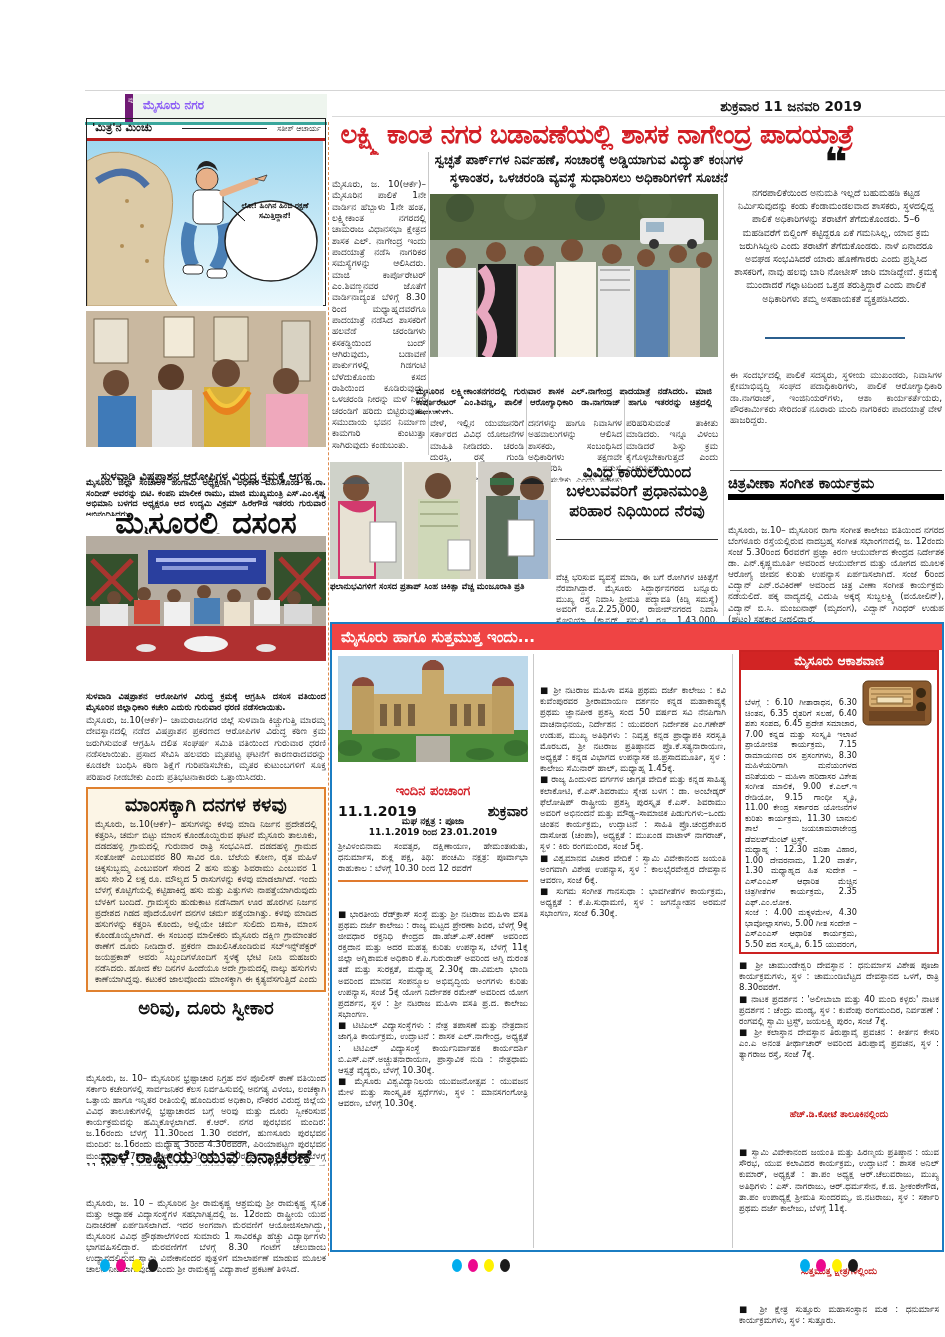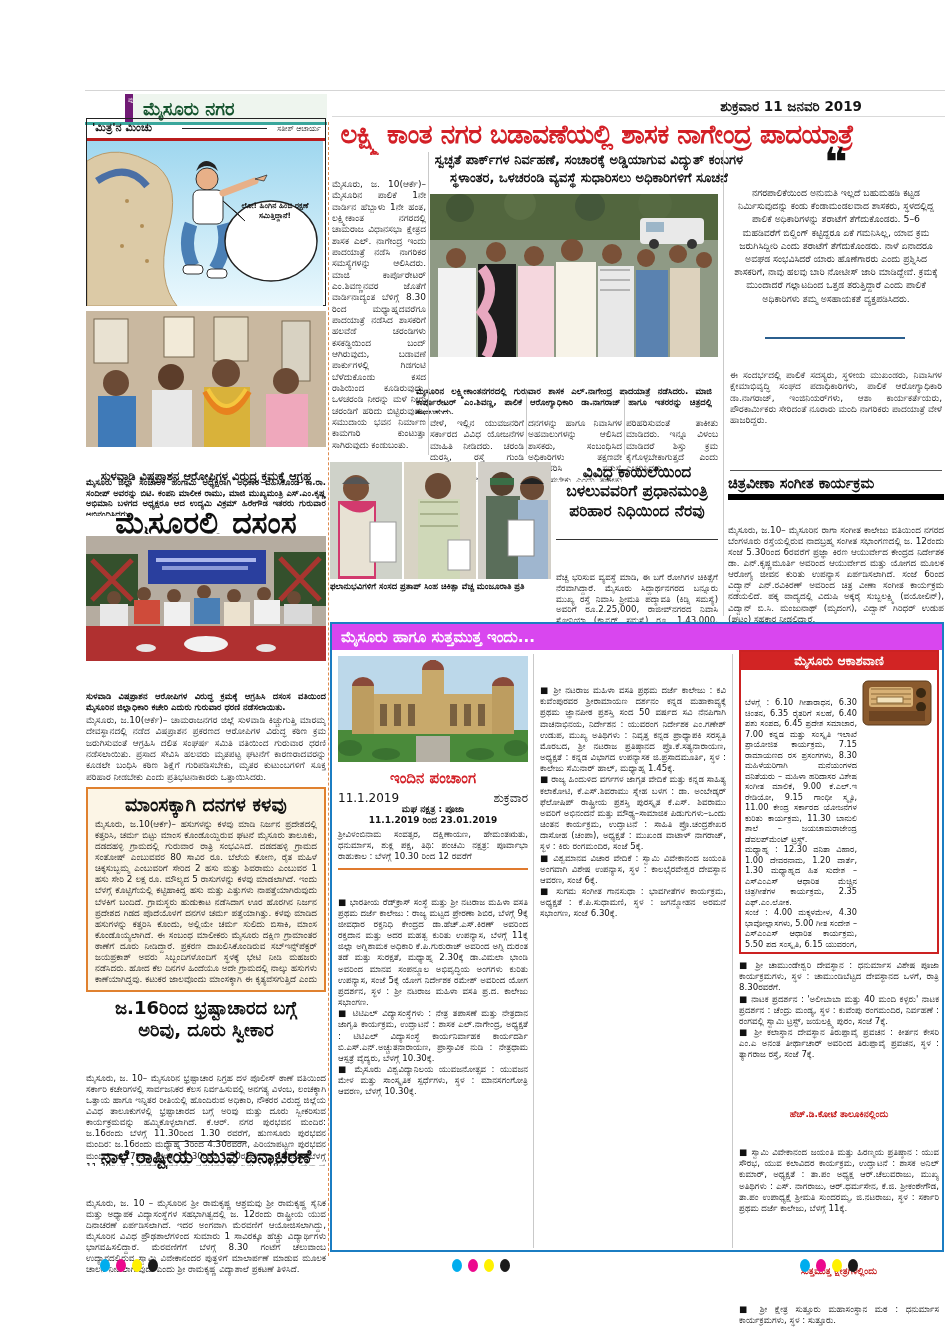--- a/index.html
+++ b/index.html
@@ -13,38 +13,38 @@
   .bodytxt{font-size:9px;line-height:1.26;color:#151515;}
   .bold{font-weight:bold;}
   .red{color:#d32027;}
   .vrule{background:#c9c9c9;width:1px;}
   .dashedv{width:0;border-left:1px dashed #dd8a4e;}
   .kicker{font-size:11.5px;font-weight:bold;}
   .headline-big{font-size:26px;font-weight:bold;color:#d32027;letter-spacing:-0.5px;}
   .hl-black{font-weight:bold;color:#101010;}
   .photo{display:block;}
   .capt{font-size:8.4px;font-weight:bold;line-height:1.25;}
-  .bluebox-hdr{background:#d946ef;color:#fff;font-weight:bold;font-size:15px;line-height:26px;padding-left:9px;}
+  .bluebox-hdr{background:#ef4444;color:#fff;font-weight:bold;font-size:15px;line-height:26px;padding-left:9px;}
   .itemcol{font-size:8.6px;line-height:1.3;}
   .subred{color:#c41a1a;font-weight:bold;text-align:center;font-size:9px;}
   .dot{width:10px;height:13px;border-radius:50%;display:inline-block;margin-right:6px;}
 </style>
 </head>
 <body>
 
 <div id="page">
 
   <div class="abs" style="left:85px;top:90px;width:860px;height:1px;background:#d5d5d5;"></div>
 
   <div class="abs" style="left:85px;top:94px;width:48px;height:28px;background:#701a75;margin-left:40px;">
     <span class="abs" style="left:3px;top:2px;color:#fff;font-size:7px;">ಪುಟ</span>
     <span class="abs" style="left:17px;top:1px;color:#fff;font-size:21px;font-weight:bold;">2</span>
   </div>
   <div class="abs" style="left:133px;top:94px;width:194px;height:28px;background:#eef5ee;">
-    <span class="abs" style="left:10px;top:4px;font-size:18px;font-weight:bold;color:#14532d;">ಮೈಸೂರು ನಗರ</span>
+    <span class="abs" style="left:10px;top:4px;font-size:12px;font-weight:bold;color:#8b5cf6;">ಮೈಸೂರು ನಗರ</span>
   </div>
   <div class="abs" style="left:85px;top:122px;width:242px;height:3px;background:#3aa79c;"></div>
   <div class="abs" style="left:600px;top:98px;width:262px;text-align:right;font-size:13.5px;font-weight:bold;color:#161616;">ಶುಕ್ರವಾರ 11 ಜನವರಿ 2019</div>
   <div class="abs" style="left:332px;top:116px;width:613px;height:1px;background:#d9d9d9;"></div>
 
   <div class="abs c headline-big clip" style="left:330px;top:119px;width:534px;height:36px;">ಲಕ್ಷ್ಮಿ ಕಾಂತ ನಗರ ಬಡಾವಣೆಯಲ್ಲಿ ಶಾಸಕ ನಾಗೇಂದ್ರ ಪಾದಯಾತ್ರೆ</div>
 
   <div class="abs dashedv" style="left:328px;top:122px;height:1134px;"></div>
 
   <div class="abs" style="left:86px;top:118px;width:240px;height:188px;border:1.5px solid #222;box-sizing:border-box;">
@@ -138,21 +138,20 @@
     <div class="j capt">ಸುಳವಾಡಿ ವಿಷಪ್ರಾಶನ ಆರೋಪಿಗಳ ವಿರುದ್ಧ ಕ್ರಮಕ್ಕೆ ಆಗ್ರಹಿಸಿ ದಸಂಸ ವತಿಯಿಂದ ಮೈಸೂರಿನ ಜಿಲ್ಲಾಧಿಕಾರಿ ಕಚೇರಿ ಎದುರು ಗುರುವಾರ ಧರಣಿ ನಡೆಸಲಾಯಿತು.</div>
     <div class="j bodytxt" style="margin-top:3px;">ಮೈಸೂರು, ಜ.10(ಆರ್ಕೆ)– ಚಾಮರಾಜನಗರ ಜಿಲ್ಲೆ ಸುಳವಾಡಿ ಕಿಚ್ಚುಗುತ್ತಿ ಮಾರಮ್ಮ ದೇವಸ್ಥಾನದಲ್ಲಿ ನಡೆದ ವಿಷಪ್ರಾಶನ ಪ್ರಕರಣದ ಆರೋಪಿಗಳ ವಿರುದ್ಧ ಕಠಿಣ ಕ್ರಮ ಜರುಗಿಸುವಂತೆ ಆಗ್ರಹಿಸಿ ದಲಿತ ಸಂಘರ್ಷ ಸಮಿತಿ ವತಿಯಿಂದ ಗುರುವಾರ ಧರಣಿ ನಡೆಸಲಾಯಿತು. ಪ್ರಸಾದ ಸೇವಿಸಿ ಹಲವರು ಮೃತಪಟ್ಟ ಘಟನೆಗೆ ಕಾರಣರಾದವರನ್ನು ಕೂಡಲೇ ಬಂಧಿಸಿ ಕಠಿಣ ಶಿಕ್ಷೆಗೆ ಗುರಿಪಡಿಸಬೇಕು, ಮೃತರ ಕುಟುಂಬಗಳಿಗೆ ಸೂಕ್ತ ಪರಿಹಾರ ನೀಡಬೇಕು ಎಂದು ಪ್ರತಿಭಟನಾಕಾರರು ಒತ್ತಾಯಿಸಿದರು.</div>
   </div>
 
   <div class="abs" style="left:86px;top:787px;width:240px;height:205px;border:2px solid #e0812f;background:#fcf5e6;box-sizing:border-box;padding:4px 7px;">
     <div class="c hl-black" style="font-size:19px;">ಮಾಂಸಕ್ಕಾಗಿ ದನಗಳ ಕಳವು</div>
     <div class="j bodytxt clip" style="font-size:8.8px;height:168px;margin-top:3px;">ಮೈಸೂರು, ಜ.10(ಆರ್ಕೆ)– ಹಸುಗಳನ್ನು ಕಳವು ಮಾಡಿ ನಿರ್ಜನ ಪ್ರದೇಶದಲ್ಲಿ ಕತ್ತರಿಸಿ, ಚರ್ಮ ಬಿಟ್ಟು ಮಾಂಸ ಕೊಂಡೊಯ್ದಿರುವ ಘಟನೆ ಮೈಸೂರು ತಾಲೂಕು, ದಡದಹಳ್ಳಿ ಗ್ರಾಮದಲ್ಲಿ ಗುರುವಾರ ರಾತ್ರಿ ಸಂಭವಿಸಿದೆ. ದಡದಹಳ್ಳಿ ಗ್ರಾಮದ ಸಂತೋಷ್ ಎಂಬುವವರ 80 ಸಾವಿರ ರೂ. ಬೆಲೆಯ ಕೋಣ, ರೈತ ಮಹಿಳೆ ಚಿಕ್ಕಸುಬ್ಬಮ್ಮ ಎಂಬುವರಿಗೆ ಸೇರಿದ 2 ಹಸು ಮತ್ತು ಶಿವರಾಮು ಎಂಬುವರ 1 ಹಸು ಸೇರಿ 2 ಲಕ್ಷ ರೂ. ಮೌಲ್ಯದ 5 ರಾಸುಗಳನ್ನು ಕಳವು ಮಾಡಲಾಗಿದೆ. ಇಂದು ಬೆಳಗ್ಗೆ ಕೊಟ್ಟಿಗೆಯಲ್ಲಿ ಕಟ್ಟಿಹಾಕಿದ್ದ ಹಸು ಮತ್ತು ಎತ್ತುಗಳು ನಾಪತ್ತೆಯಾಗಿರುವುದು ಬೆಳಕಿಗೆ ಬಂದಿದೆ. ಗ್ರಾಮಸ್ಥರು ಹುಡುಕಾಟ ನಡೆಸಿದಾಗ ಊರ ಹೊರಗಿನ ನಿರ್ಜನ ಪ್ರದೇಶದ ಗಿಡದ ಪೊದೆಯೊಳಗೆ ದನಗಳ ಚರ್ಮ ಪತ್ತೆಯಾಗಿತ್ತು. ಕಳವು ಮಾಡಿದ ಹಸುಗಳನ್ನು ಕತ್ತರಿಸಿ ಕೊಂದು, ಅಲ್ಲಿಯೇ ಚರ್ಮ ಸುಲಿದು ಬಿಸಾಕಿ, ಮಾಂಸ ಕೊಂಡೊಯ್ಯಲಾಗಿದೆ. ಈ ಸಂಬಂಧ ಮಾಲೀಕರು ಮೈಸೂರು ದಕ್ಷಿಣ ಗ್ರಾಮಾಂತರ ಠಾಣೆಗೆ ದೂರು ನೀಡಿದ್ದಾರೆ. ಪ್ರಕರಣ ದಾಖಲಿಸಿಕೊಂಡಿರುವ ಸಬ್‌ಇನ್ಸ್‌ಪೆಕ್ಟರ್ ಜಯಪ್ರಕಾಶ್ ಅವರು ಸಿಬ್ಬಂದಿಗಳೊಂದಿಗೆ ಸ್ಥಳಕ್ಕೆ ಭೇಟಿ ನೀಡಿ ಮಹಜರು ನಡೆಸಿದರು. ಹೋದ ಕೆಲ ದಿನಗಳ ಹಿಂದೆಯೂ ಅದೇ ಗ್ರಾಮದಲ್ಲಿ ನಾಲ್ಕು ಹಸುಗಳು ಕಾಣೆಯಾಗಿದ್ದವು. ಕಟುಕರ ಜಾಲವೊಂದು ಮಾಂಸಕ್ಕಾಗಿ ಈ ಕೃತ್ಯವೆಸಗುತ್ತಿದೆ ಎಂದು ಶಂಕಿಸಿರುವ ಪೊಲೀಸರು ಆರೋಪಿಗಳ ಪತ್ತೆಗೆ ಶೋಧ ನಡೆಸುತ್ತಿದ್ದಾರೆ.</div>
   </div>
 
   <div class="abs c hl-black" style="left:86px;top:997px;width:240px;font-size:18px;line-height:1.2;">
-    <div>ಜ.16ರಿಂದ ಭ್ರಷ್ಟಾಚಾರದ ಬಗ್ಗೆ</div>
     <div>ಅರಿವು, ದೂರು ಸ್ವೀಕಾರ</div>
   </div>
   <div class="abs j bodytxt clip" style="left:86px;top:1046px;width:240px;height:93px;font-size:8.8px;">ಮೈಸೂರು, ಜ. 10– ಮೈಸೂರಿನ ಭ್ರಷ್ಟಾಚಾರ ನಿಗ್ರಹ ದಳ ಪೊಲೀಸ್ ಠಾಣೆ ವತಿಯಿಂದ ಸರ್ಕಾರಿ ಕಚೇರಿಗಳಲ್ಲಿ ಸಾರ್ವಜನಿಕರ ಕೆಲಸ ನಿರ್ವಹಿಸುವಲ್ಲಿ ಅನಗತ್ಯ ವಿಳಂಬ, ಲಂಚಕ್ಕಾಗಿ ಒತ್ತಾಯ ಹಾಗೂ ಇನ್ನಿತರ ರೀತಿಯಲ್ಲಿ ಹೊಂದಿರುವ ಅಧಿಕಾರಿ, ನೌಕರರ ವಿರುದ್ಧ ಜಿಲ್ಲೆಯ ವಿವಿಧ ತಾಲೂಕುಗಳಲ್ಲಿ ಭ್ರಷ್ಟಾಚಾರದ ಬಗ್ಗೆ ಅರಿವು ಮತ್ತು ದೂರು ಸ್ವೀಕರಿಸುವ ಕಾರ್ಯಕ್ರಮವನ್ನು ಹಮ್ಮಿಕೊಳ್ಳಲಾಗಿದೆ. ಕೆ.ಆರ್. ನಗರ ಪುರಭವನ ಮಂದಿರ: ಜ.16ರಂದು ಬೆಳಗ್ಗೆ 11.30ರಿಂದ 1.30 ರವರೆಗೆ, ಹುಣಸೂರು ಪುರಭವನ ಮಂದಿರ: ಜ.16ರಂದು ಮಧ್ಯಾಹ್ನ 3ರಿಂದ 4.30ರವರೆಗೆ, ಪಿರಿಯಾಪಟ್ಟಣ ಪುರಭವನ ಮಂದಿರ: ಜ.17ರಂದು ಬೆಳಗ್ಗೆ 11.30ರಿಂದ 1.30ರವರೆಗೆ, ಜ.18ರಂದು ಬೆಳಗ್ಗೆ 11.30ರಿಂದ 1ರವರೆಗೆ, ಸರಗೂರು ಪುರಭವನ ಮಂದಿರ: ಜ.18ರಂದು ಮಧ್ಯಾಹ್ನ 3ರಿಂದ 4.30ರವರೆಗೆ, ನಂಜನಗೂಡು ಪುರಭವನ ಮಂದಿರ: ಜ.19ರಂದು ಬೆಳಗ್ಗೆ 11.30ರಿಂದ 1.30 ರವರೆಗೆ, ಟಿ.ನರಸೀಪುರ ಪುರಭವನ ಮಂದಿರ: ಜ.19ರಂದು ಮಧ್ಯಾಹ್ನ 3ರಿಂದ 4.30 ರವರೆಗೆ.</div>
   <div class="abs" style="left:166px;top:1141px;width:80px;height:1px;background:#333;"></div>
 
   <div class="abs c hl-black clip" style="left:86px;top:1145px;width:240px;height:24px;font-size:19px;">ನಾಳೆ ರಾಷ್ಟ್ರೀಯ ಯುವ ದಿನಾಚರಣೆ</div>
   <div class="abs j bodytxt clip" style="left:86px;top:1171px;width:240px;height:85px;font-size:8.8px;">ಮೈಸೂರು, ಜ. 10 – ಮೈಸೂರಿನ ಶ್ರೀ ರಾಮಕೃಷ್ಣ ಆಶ್ರಮವು ಶ್ರೀ ರಾಮಕೃಷ್ಣ ಸೈನಿಕ ಮತ್ತು ಅಧ್ಯಾಪಕ ವಿದ್ಯಾಸಂಸ್ಥೆಗಳ ಸಹಭಾಗಿತ್ವದಲ್ಲಿ ಜ. 12ರಂದು ರಾಷ್ಟ್ರೀಯ ಯುವ ದಿನಾಚರಣೆ ಏರ್ಪಡಿಸಲಾಗಿದೆ. ಇದರ ಅಂಗವಾಗಿ ಮೆರವಣಿಗೆ ಆಯೋಜಿಸಲಾಗಿದ್ದು, ಮೈಸೂರಿನ ವಿವಿಧ ಪ್ರೌಢಶಾಲೆಗಳಿಂದ ಸುಮಾರು 1 ಸಾವಿರಕ್ಕೂ ಹೆಚ್ಚು ವಿದ್ಯಾರ್ಥಿಗಳು ಭಾಗವಹಿಸಲಿದ್ದಾರೆ. ಮೆರವಣಿಗೆಗೆ ಬೆಳಗ್ಗೆ 8.30 ಗಂಟೆಗೆ ಚೆಲುವಾಂಬ ಉದ್ಯಾನದಲ್ಲಿರುವ ಸ್ವಾಮಿ ವಿವೇಕಾನಂದರ ಪುತ್ಥಳಿಗೆ ಮಾಲಾರ್ಪಣೆ ಮಾಡುವ ಮೂಲಕ ಚಾಲನೆ ನೀಡಲಾಗುವುದು ಎಂದು ಶ್ರೀ ರಾಮಕೃಷ್ಣ ವಿದ್ಯಾಶಾಲೆ ಪ್ರಕಟಣೆ ತಿಳಿಸಿದೆ.</div>
 
   <div class="abs j bodytxt clip" style="left:332px;top:152px;width:94px;height:303px;">ಮೈಸೂರು, ಜ. 10(ಆರ್ಕೆ)– ಮೈಸೂರಿನ ಪಾಲಿಕೆ 1ನೇ ವಾರ್ಡಿನ ಹೆಬ್ಬಾಳು 1ನೇ ಹಂತ, ಲಕ್ಷ್ಮೀಕಾಂತ ನಗರದಲ್ಲಿ ಚಾಮರಾಜ ವಿಧಾನಸಭಾ ಕ್ಷೇತ್ರದ ಶಾಸಕ ಎಲ್. ನಾಗೇಂದ್ರ ಇಂದು ಪಾದಯಾತ್ರೆ ನಡೆಸಿ ನಾಗರಿಕರ ಸಮಸ್ಯೆಗಳನ್ನು ಆಲಿಸಿದರು. ಮಾಜಿ ಕಾರ್ಪೊರೇಟರ್ ಎಂ.ಶಿವಣ್ಣನವರ ಜೊತೆಗೆ ವಾರ್ಡಿನಾದ್ಯಂತ ಬೆಳಿಗ್ಗೆ 8.30 ರಿಂದ ಮಧ್ಯಾಹ್ನದವರೆಗೂ ಪಾದಯಾತ್ರೆ ನಡೆಸಿದ ಶಾಸಕರಿಗೆ ಹಲವೆಡೆ ಚರಂಡಿಗಳು ಕಸಕಡ್ಡಿಯಿಂದ ಬಂದ್ ಆಗಿರುವುದು, ಬಡಾವಣೆ ಪಾರ್ಕುಗಳಲ್ಲಿ ಗಿಡಗಂಟಿ ಬೆಳೆದುಕೊಂಡು ಕಸದ ರಾಶಿಯಿಂದ ಕೂಡಿರುವುದು, ಒಳಚರಂಡಿ ನೀರನ್ನು ಮಳೆ ನೀರು ಚರಂಡಿಗೆ ಹರಿದು ಬಿಟ್ಟಿರುವುದು, ಸಮುದಾಯ ಭವನ ನಿರ್ಮಾಣ ಕಾಮಗಾರಿ ಕುಂಟುತ್ತಾ ಸಾಗಿರುವುದು ಕಂಡುಬಂತು.</div>
 
@@ -269,22 +268,22 @@
             <rect x="126" y="48" width="7" height="22"></rect>
             <rect x="140" y="48" width="7" height="22"></rect>
           </g>
         <g fill="#3a7230">
             <ellipse cx="12" cy="92" rx="12" ry="8"></ellipse>
             <ellipse cx="178" cy="92" rx="12" ry="8"></ellipse>
             <ellipse cx="48" cy="98" rx="14" ry="6"></ellipse>
             <ellipse cx="142" cy="98" rx="14" ry="6"></ellipse>
           </g>
       </svg>
-      <div class="c red bold" style="font-size:15px;margin-top:3px;">ಇಂದಿನ ಪಂಚಾಂಗ</div>
-      <div style="position:relative;height:13px;margin-top:4px;font-size:12px;font-weight:normal;">
+      <div class="c red bold" style="font-size:13px;margin-top:17px;">ಇಂದಿನ ಪಂಚಾಂಗ</div>
+      <div style="position:relative;height:13px;margin-top:4px;font-size:14px;font-weight:bold;">
         <span style="position:absolute;left:0;">11.1.2019</span>
         <span style="position:absolute;right:0;">ಶುಕ್ರವಾರ</span>
       </div>
       <div class="c bold" style="font-size:9px;">ಮಘ ನಕ್ಷತ್ರ : ಪೂಜಾ</div>
       <div class="c bold" style="font-size:9px;">11.1.2019 ರಿಂದ 23.01.2019</div>
       <div class="j" style="font-size:8.6px;line-height:1.3;margin-top:3px;">ಶ್ರೀವಿಳಂಬಿನಾಮ ಸಂವತ್ಸರ, ದಕ್ಷಿಣಾಯಣ, ಹೇಮಂತಋತು, ಧನುರ್ಮಾಸ, ಶುಕ್ಲ ಪಕ್ಷ, ತಿಥಿ: ಪಂಚಮಿ ನಕ್ಷತ್ರ: ಪೂರ್ವಾಭಾ ರಾಹುಕಾಲ : ಬೆಳಗ್ಗೆ 10.30 ರಿಂದ 12 ರವರೆಗೆ</div>
       <div style="height:2px;background:#e07a2e;margin:5px 0;"></div>
       <div class="j itemcol pre clip" style="height:366px;">■ ಭಾರತೀಯ ರೆಡ್‌ಕ್ರಾಸ್ ಸಂಸ್ಥೆ ಮತ್ತು ಶ್ರೀ ನಟರಾಜ ಮಹಿಳಾ ವಸತಿ ಪ್ರಥಮ ದರ್ಜೆ ಕಾಲೇಜು : ರಾಜ್ಯ ಮಟ್ಟದ ಪ್ರೇರಣಾ ಶಿಬಿರ, ಬೆಳಗ್ಗೆ 9ಕ್ಕೆ ಜೀವಧಾರ ರಕ್ತನಿಧಿ ಕೇಂದ್ರದ ಡಾ.ಹೆಚ್.ಎಸ್.ಕಿರಣ್ ಅವರಿಂದ ರಕ್ತದಾನ ಮತ್ತು ಅದರ ಮಹತ್ವ ಕುರಿತು ಉಪನ್ಯಾಸ, ಬೆಳಗ್ಗೆ 11ಕ್ಕೆ ಜಿಲ್ಲಾ ಅಗ್ನಿಶಾಮಕ ಅಧಿಕಾರಿ ಕೆ.ಪಿ.ಗುರುರಾಜ್ ಅವರಿಂದ ಅಗ್ನಿ ದುರಂತ ತಡೆ ಮತ್ತು ಸುರಕ್ಷತೆ, ಮಧ್ಯಾಹ್ನ 2.30ಕ್ಕೆ ಡಾ.ವಿಮಲಾ ಭಾಂಡಿ ಅವರಿಂದ ಮಾನವ ಸಂಪನ್ಮೂಲ ಅಭಿವೃದ್ಧಿಯ ಅಂಗಗಳು ಕುರಿತು ಉಪನ್ಯಾಸ, ಸಂಜೆ 5ಕ್ಕೆ ಯೋಗ ನಿರ್ದೇಶಕ ರಮೇಶ್ ಅವರಿಂದ ಯೋಗ ಪ್ರದರ್ಶನ, ಸ್ಥಳ : ಶ್ರೀ ನಟರಾಜ ಮಹಿಳಾ ವಸತಿ ಪ್ರ.ದ. ಕಾಲೇಜು ಸಭಾಂಗಣ.
 ■ ಟಿಟಿಎಲ್ ವಿದ್ಯಾಸಂಸ್ಥೆಗಳು : ನೇತ್ರ ತಪಾಸಣೆ ಮತ್ತು ನೇತ್ರದಾನ ಜಾಗೃತಿ ಕಾರ್ಯಕ್ರಮ, ಉದ್ಘಾಟನೆ : ಶಾಸಕ ಎಲ್.ನಾಗೇಂದ್ರ, ಅಧ್ಯಕ್ಷತೆ : ಟಿಟಿಎಲ್ ವಿದ್ಯಾಸಂಸ್ಥೆ ಕಾರ್ಯನಿರ್ವಾಹಕ ಕಾರ್ಯದರ್ಶಿ ಬಿ.ಎಸ್.ಎನ್.ಅಚ್ಚುತನಾರಾಯಣ, ಪ್ರಾಸ್ತಾವಿಕ ನುಡಿ : ನೇತ್ರಧಾಮ ಆಸ್ಪತ್ರೆ ವೈದ್ಯರು, ಬೆಳಗ್ಗೆ 10.30ಕ್ಕೆ.
 ■ ಮೈಸೂರು ವಿಶ್ವವಿದ್ಯಾನಿಲಯ ಯುವಜನೋತ್ಸವ : ಯುವಜನ ಮೇಳ ಮತ್ತು ಸಾಂಸ್ಕೃತಿಕ ಸ್ಪರ್ಧೆಗಳು, ಸ್ಥಳ : ಮಾನಸಗಂಗೋತ್ರಿ ಆವರಣ, ಬೆಳಗ್ಗೆ 10.30ಕ್ಕೆ.</div>

